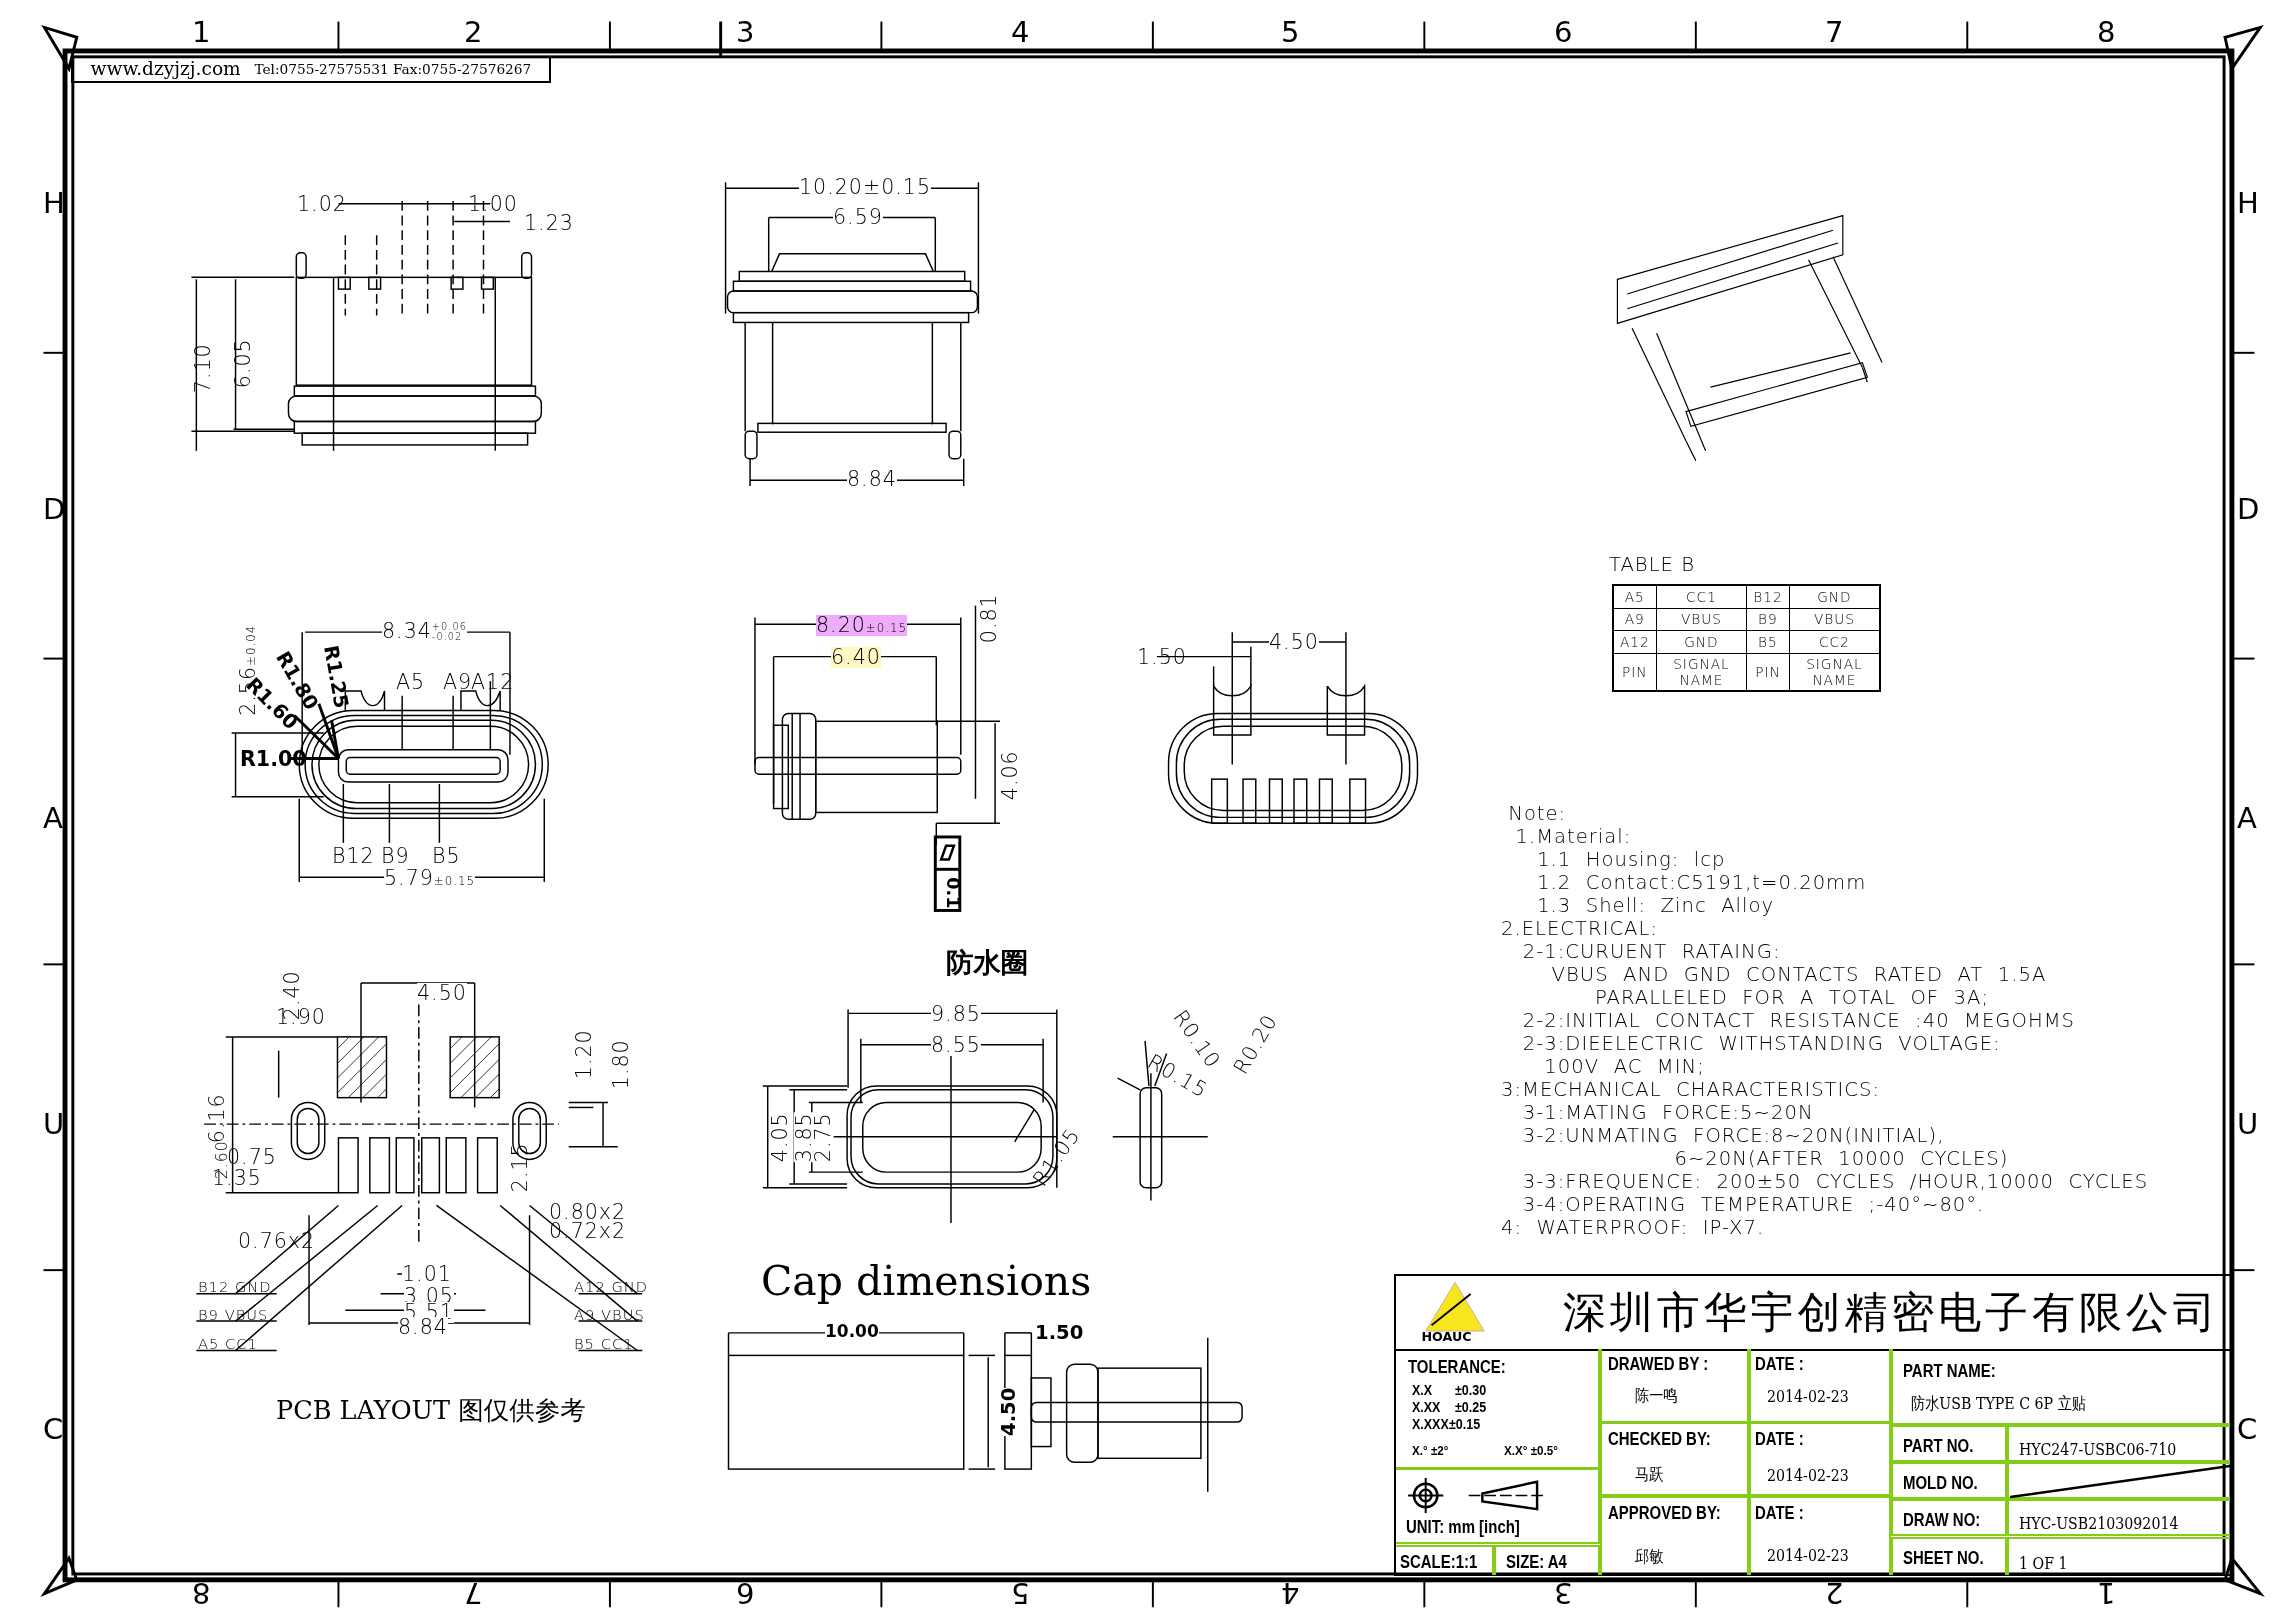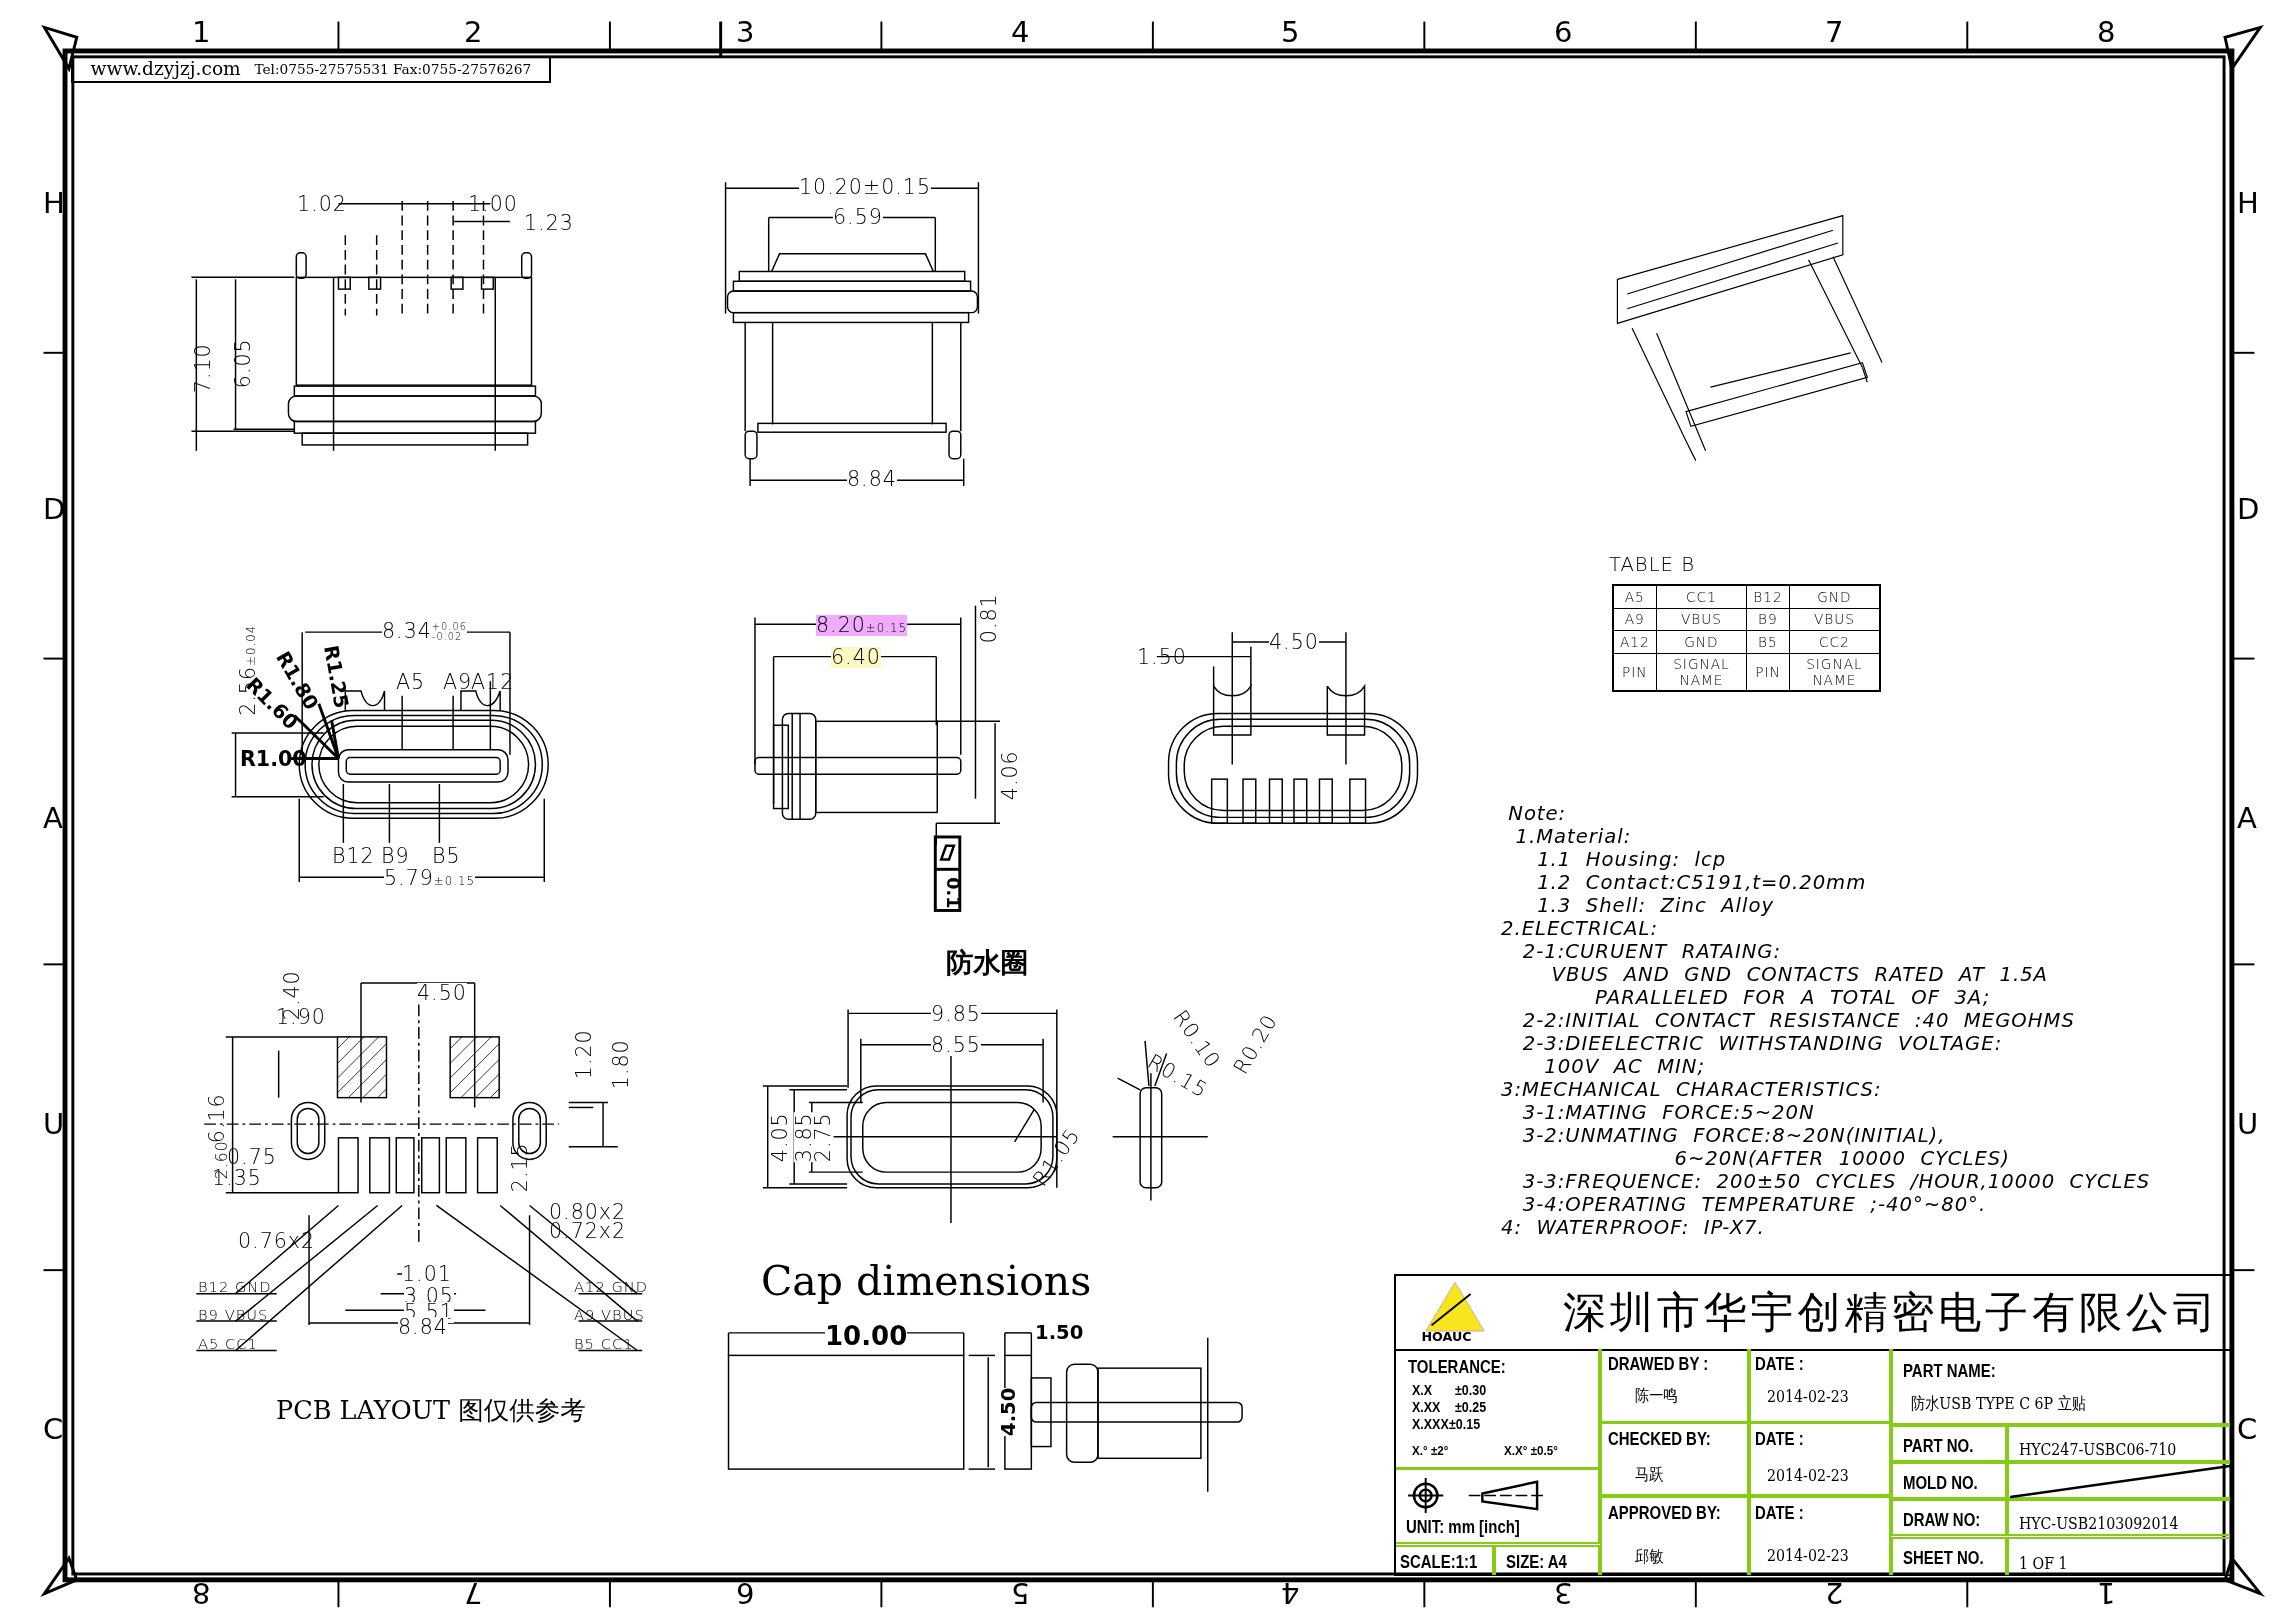--- a/index.html
+++ b/index.html
@@ -9,21 +9,21 @@
   .cad{font-family:"DejaVu Sans",sans-serif;font-weight:300;letter-spacing:1px;}
   .t{position:absolute;white-space:nowrap;line-height:1;}
   .dim{font-size:20.6px;}
   .border-num{font-size:29px;}
   .header-box{position:absolute;left:71px;top:56px;width:480px;height:27.4px;border:2.9px solid #000;border-top:none;font-family:"DejaVu Serif",serif;font-weight:normal;display:flex;align-items:center;padding-left:17.6px;box-sizing:border-box;}
   .header-box .url{font-size:18.6px;margin-right:13.7px;}
   .header-box .tel{font-size:13.7px;}
   .table-b{position:absolute;left:1612px;top:584px;border-collapse:collapse;border:2.9px solid #000;font-size:13.7px;}
   .table-b td{border:1px solid #000;padding:2px 5.9px;text-align:center;height:17.6px;}
   .table-b tr.last td{height:21.6px;}
-  .notes{position:absolute;left:1501px;top:802px;font-size:19.6px;line-height:23px;letter-spacing:1px;white-space:pre;font-weight:300;font-style:italic;}
+  .notes{position:absolute;left:1501px;top:802px;font-size:19.6px;line-height:23px;letter-spacing:1px;white-space:pre;font-weight:300;}
   .tb{position:absolute;left:1394px;top:1274px;width:838px;height:302px;border:2.9px solid #000;box-sizing:border-box;}
   .tb-cell{position:absolute;border:2px solid #84cc16;box-sizing:border-box;}
   .tb-label{font-family:"Liberation Sans",sans-serif;font-weight:bold;font-size:17.6px;position:absolute;white-space:nowrap;transform:scaleX(0.85);transform-origin:left;}
   .tb-val{font-family:"DejaVu Serif",serif;font-size:16.7px;position:absolute;white-space:nowrap;transform:scaleX(0.85);transform-origin:left;}
   .company{position:absolute;left:167px;top:7.8px;font-size:43px;font-family:"DejaVu Sans",sans-serif;letter-spacing:3.9px;}
   .title-lg{font-family:"DejaVu Serif",serif;}
 </style>
 </head>
 <body>
 
@@ -422,21 +422,21 @@
 <div class="t dim cad" style="left:931px;top:1035px;background:#fff">8.55</div>
 <div class="t dim cad" style="left:755px;top:1127px;transform:rotate(-90deg);background:#fff">4.05</div>
 <div class="t dim cad" style="left:779px;top:1127px;transform:rotate(-90deg);background:#fff">3.85</div>
 <div class="t dim cad" style="left:798px;top:1127px;transform:rotate(-90deg);background:#fff">2.75</div>
 <div class="t dim cad" style="left:1024px;top:1147px;transform:rotate(-55deg)">R1.05</div>
 <div class="t dim cad" style="left:1164px;top:1029px;transform:rotate(55deg)">R0.10</div>
 <div class="t dim cad" style="left:1145px;top:1066px;transform:rotate(30deg)">R0.15</div>
 <div class="t dim cad" style="left:1223px;top:1034px;transform:rotate(-60deg)">R0.20</div>
 
 <div class="t title-lg" style="left:761px;top:1261px;font-size:41px">Cap dimensions</div>
-<div class="t" style="left:825px;top:1323px;font-size:26px;font-weight:bold;background:#fff">10.00</div>
+<div class="t" style="left:825px;top:1323px;font-size:17px;font-weight:bold;background:#fff">10.00</div>
 <div class="t" style="left:985px;top:1402px;font-size:19.6px;font-weight:bold;transform:rotate(-90deg);background:#fff">4.50</div>
 <div class="t" style="left:1035px;top:1323px;font-size:19.6px;font-weight:bold">1.50</div>
 
 <div class="t cad" style="left:1609px;top:555px;font-size:19.6px">TABLE B</div>
 <table class="table-b cad">
   <tbody>
       <tr>
     <td>A5</td>
     <td style="width:78px">CC1</td>
     <td>B12</td>

